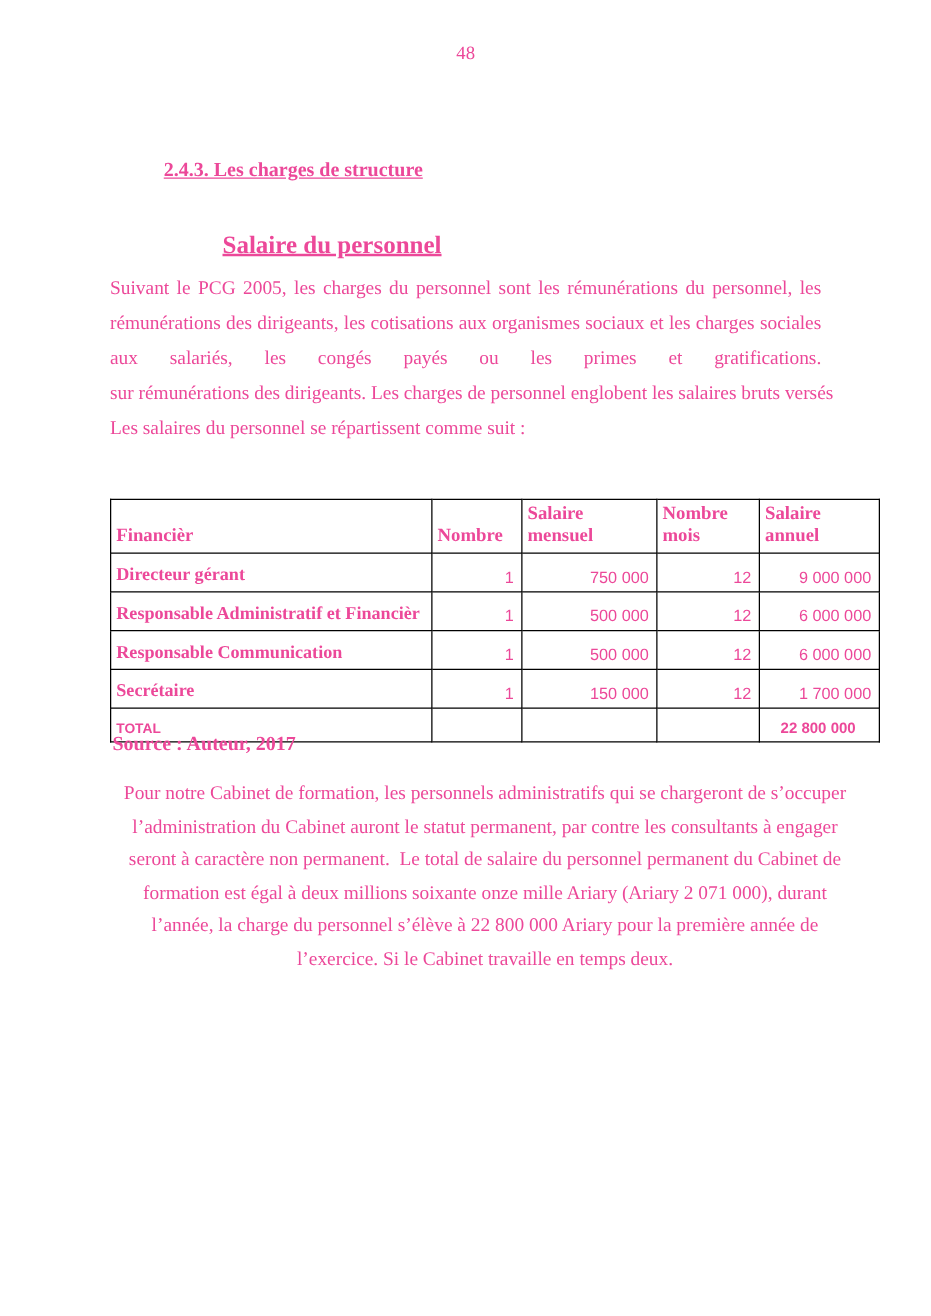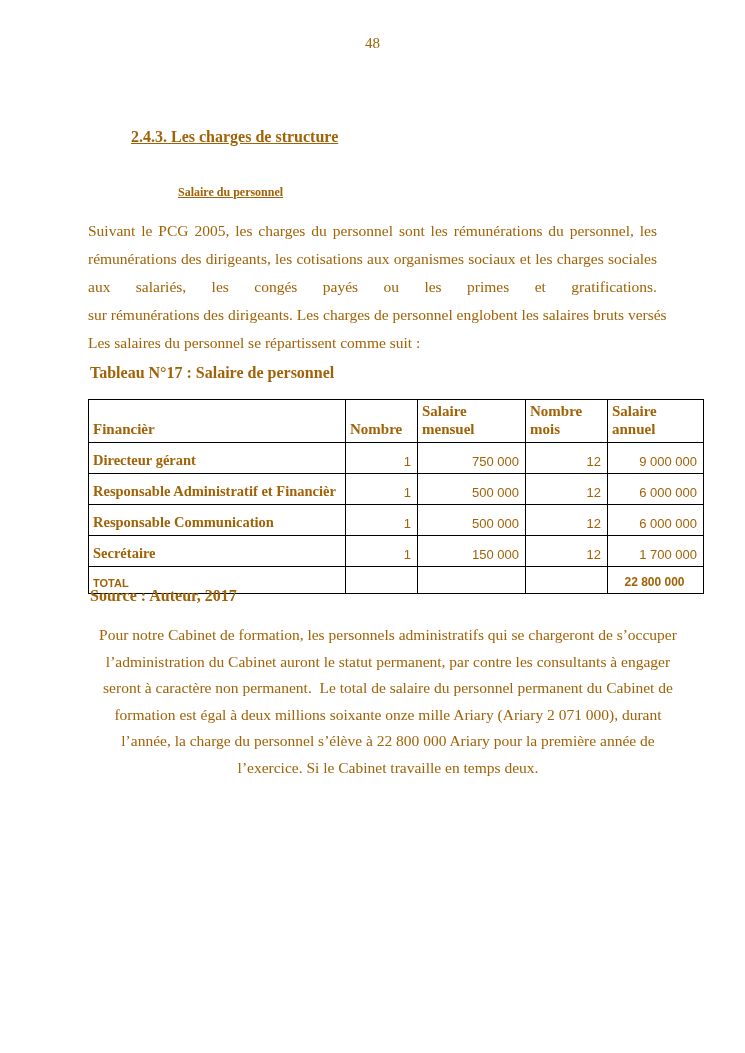--- a/index.html
+++ b/index.html
@@ -2,41 +2,41 @@
 <html><head>
 <meta charset="utf-8">
 <style>
   html, body { margin: 0; padding: 0; background: #e8e8e8; }
   .page {
     position: relative;
     width: 745px;
     height: 1053px;
     margin: 0 auto;
     background: #ffffff;
-    color: #a16207;
+    color: #ec4899;
     font-family: "Liberation Serif", serif;
     overflow: hidden;
   }
   .page-number {
     position: absolute;
     top: 35px; left: 0; right: 0;
     text-align: center;
     font-size: 15px;
   }
   .h-section {
     position: absolute;
     left: 131px; top: 128px;
     font-size: 16px;
     font-weight: bold;
     text-decoration: underline;
   }
   .h-sub {
     position: absolute;
     left: 178px; top: 185px;
-    font-size: 12px;
+    font-size: 20px;
     font-weight: bold;
     text-decoration: underline;
   }
   .para { position: absolute; font-size: 15.5px; }
   .intro {
     left: 88px; top: 217px;
     width: 569px;
     line-height: 28px;
   }
   .intro .line { text-align: justify; }
@@ -122,21 +122,20 @@
   <div class="h-sub">Salaire du personnel</div>
 
   <div class="para intro">
       <div class="line">Suivant le PCG 2005, les charges du personnel sont les rémunérations du personnel, les</div>
       <div class="line">rémunérations des dirigeants, les cotisations aux organismes sociaux et les charges sociales</div>
       <div class="line">aux salariés, les congés payés ou les primes et gratifications.</div>
       <div class="line">sur rémunérations des dirigeants. Les charges de personnel englobent les salaires bruts versés</div>
       <div class="line">Les salaires du personnel se répartissent comme suit :</div>
     </div>
 
-  <div class="table-title">Tableau N°17 : Salaire de personnel</div>
 
   <table class="salary">
     <colgroup>
       <col style="width:257px">
         <col style="width:72px">
         <col style="width:108px">
         <col style="width:82px">
         <col style="width:96px">
     </colgroup>
     <thead>

